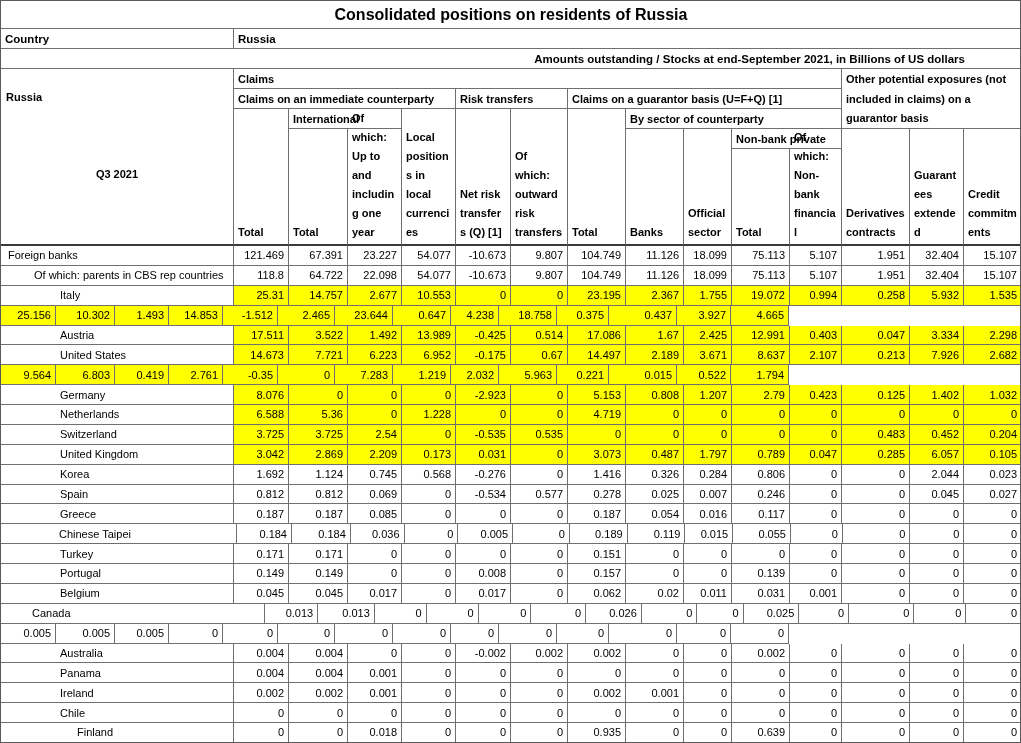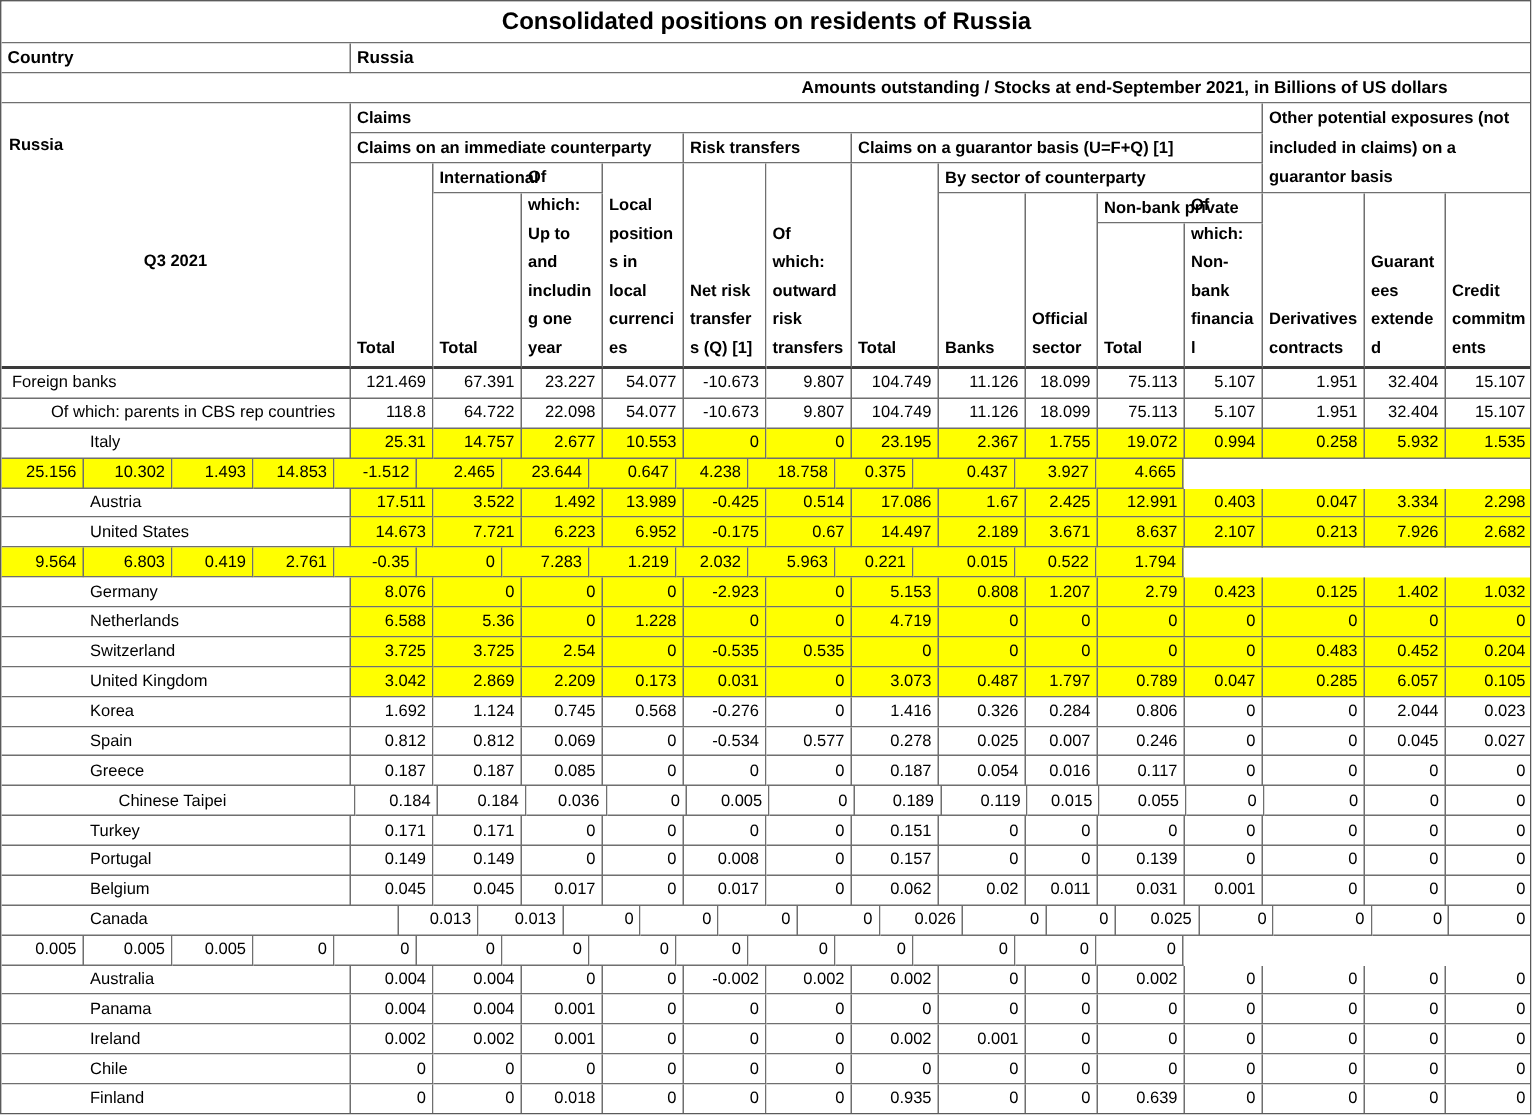--- a/index.html
+++ b/index.html
@@ -319,21 +319,21 @@
       <div class="dcell" style="width:58px">0.187</div>
       <div class="dcell" style="width:58px">0.054</div>
       <div class="dcell" style="width:48px">0.016</div>
       <div class="dcell" style="width:58px">0.117</div>
       <div class="dcell" style="width:52px">0</div>
       <div class="dcell" style="width:68px">0</div>
       <div class="dcell" style="width:54px">0</div>
       <div class="dcell" style="width:58px">0</div>
     </div>
       <div class="drow">
-      <div class="dcell dlabel" style="width: 237px; padding-left: 78px;">Chinese Taipei</div>
+      <div class="dcell dlabel" style="width: 237px; padding-left: 58px;">Chinese Taipei</div>
       <div class="dcell" style="width:55px">0.184</div>
       <div class="dcell" style="width:59px">0.184</div>
       <div class="dcell" style="width:54px">0.036</div>
       <div class="dcell" style="width:54px">0</div>
       <div class="dcell" style="width:55px">0.005</div>
       <div class="dcell" style="width:57px">0</div>
       <div class="dcell" style="width:58px">0.189</div>
       <div class="dcell" style="width:58px">0.119</div>
       <div class="dcell" style="width:48px">0.015</div>
       <div class="dcell" style="width:58px">0.055</div>
@@ -387,21 +387,21 @@
       <div class="dcell" style="width:58px">0.062</div>
       <div class="dcell" style="width:58px">0.02</div>
       <div class="dcell" style="width:48px">0.011</div>
       <div class="dcell" style="width:58px">0.031</div>
       <div class="dcell" style="width:52px">0.001</div>
       <div class="dcell" style="width:68px">0</div>
       <div class="dcell" style="width:54px">0</div>
       <div class="dcell" style="width:58px">0</div>
     </div>
       <div class="drow">
-      <div class="dcell dlabel" style="width: 275px; padding-left: 59px;">Canada</div>
+      <div class="dcell dlabel" style="width: 275px; padding-left: 31px;">Canada</div>
       <div class="dcell" style="width:55px">0.013</div>
       <div class="dcell" style="width:59px">0.013</div>
       <div class="dcell" style="width:54px">0</div>
       <div class="dcell" style="width:54px">0</div>
       <div class="dcell" style="width:55px">0</div>
       <div class="dcell" style="width:57px">0</div>
       <div class="dcell" style="width:58px">0.026</div>
       <div class="dcell" style="width:58px">0</div>
       <div class="dcell" style="width:48px">0</div>
       <div class="dcell" style="width:58px">0.025</div>
@@ -488,21 +488,21 @@
       <div class="dcell" style="width:58px">0</div>
       <div class="dcell" style="width:58px">0</div>
       <div class="dcell" style="width:48px">0</div>
       <div class="dcell" style="width:58px">0</div>
       <div class="dcell" style="width:52px">0</div>
       <div class="dcell" style="width:68px">0</div>
       <div class="dcell" style="width:54px">0</div>
       <div class="dcell" style="width:58px">0</div>
     </div>
       <div class="drow">
-      <div class="dcell dlabel" style="width: 233px; padding-left: 59px;">Finland</div>
+      <div class="dcell dlabel" style="width: 233px; padding-left: 76px;">Finland</div>
       <div class="dcell" style="width:55px">0</div>
       <div class="dcell" style="width:59px">0</div>
       <div class="dcell" style="width:54px">0.018</div>
       <div class="dcell" style="width:54px">0</div>
       <div class="dcell" style="width:55px">0</div>
       <div class="dcell" style="width:57px">0</div>
       <div class="dcell" style="width:58px">0.935</div>
       <div class="dcell" style="width:58px">0</div>
       <div class="dcell" style="width:48px">0</div>
       <div class="dcell" style="width:58px">0.639</div>

